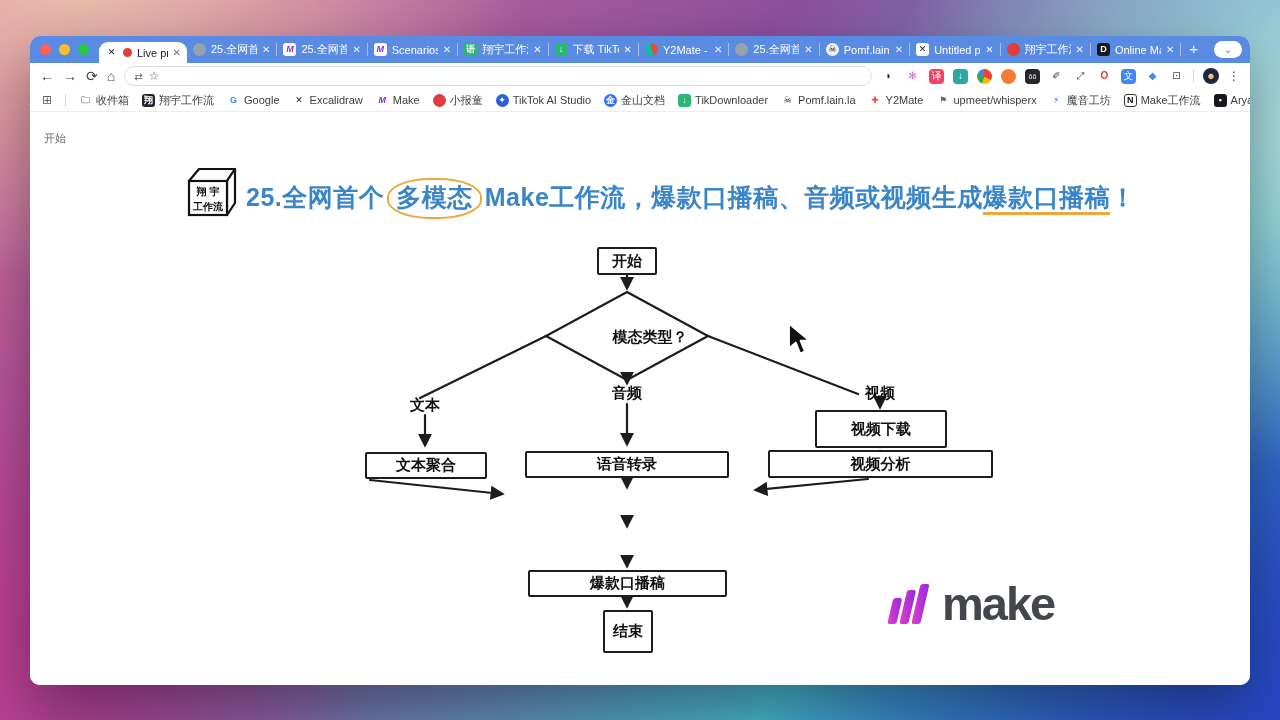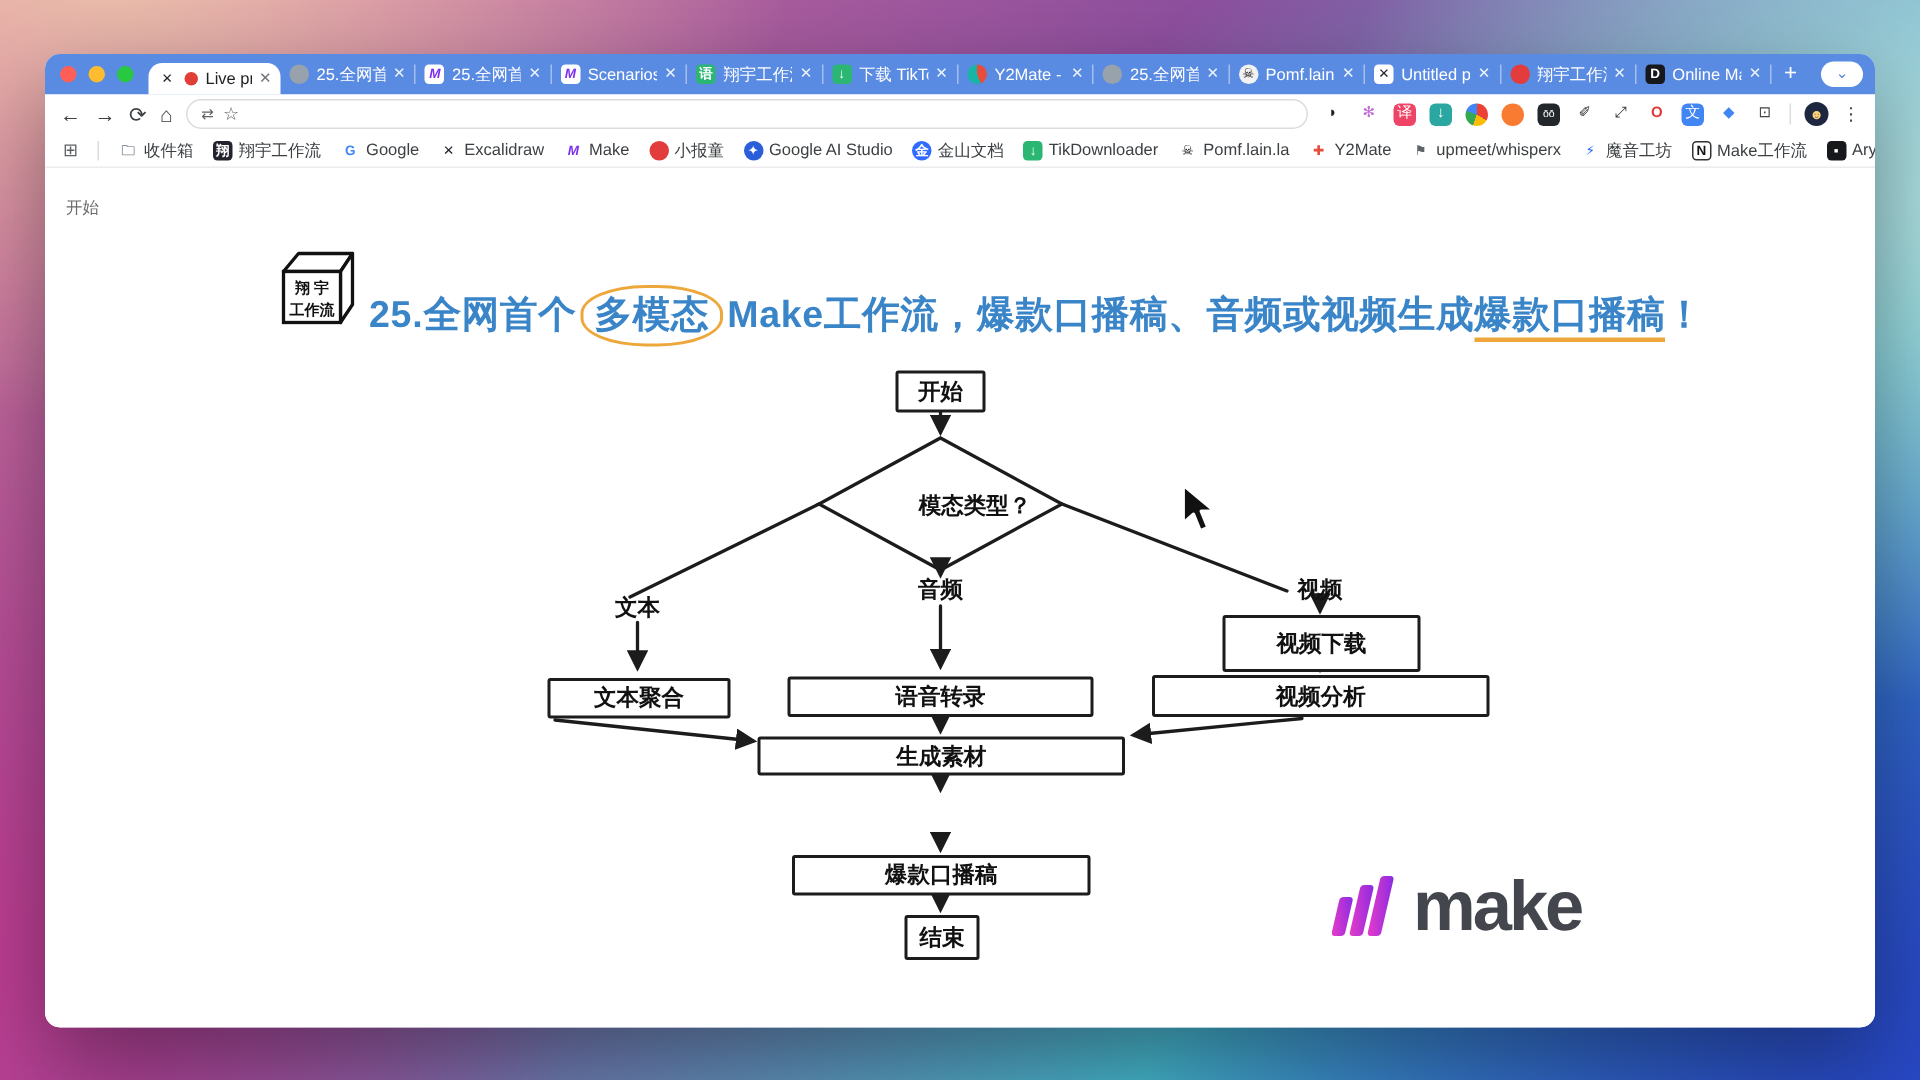--- a/index.html
+++ b/index.html
@@ -66,21 +66,21 @@
     justify-content:center; font-size:9px; font-weight:bold; line-height:1; }
   .grid-ic { color:#5f6368; font-size:12px; }
   .bookbar .vsep { width:1px; height:13px; background:#dadce0; flex:0 0 1px; }
 
   
   .canvas { position:relative; height:574px; background:#fff; border-top:1px solid #ececec; overflow:hidden; }
   .slide-label { position:absolute; left:14px; top:19px; font-size:11px; color:#6b6b6b; }
   .flow-svg { position:absolute; left:0; top:0; }
   .title { position:absolute; left:216px; top:62px; font-size:25px; font-weight:700; color:#3a85c8;
     letter-spacing:.5px; white-space:nowrap; }
-  .circled { border:2.5px solid #eda73b; border-radius:46%; padding:1px 7px 3px; margin:16px 3px; display:inline-block; }
+  .circled { border:2.5px solid #eda73b; border-radius:46%; padding:1px 7px 3px; margin:4px 3px; display:inline-block; }
   .underlined { border-bottom:3.5px solid #eda73b; padding-bottom:1px; }
   .node { position:absolute; border:2.2px solid #1c1c1c; background:#fff; border-radius:2px;
     display:flex; align-items:center; justify-content:center; font-size:15px; font-weight:600;
     color:#111; z-index:2; }
   .flabel { position:absolute; font-size:15px; font-weight:600; color:#111; text-align:center; z-index:2; }
   .dtext { position:absolute; font-size:15px; font-weight:600; color:#111; text-align:center; z-index:2; }
   .makelogo { position:absolute; left:858px; top:470px; display:flex; align-items:flex-end; gap:8px; }
   .maketext { font-size:47px; font-weight:800; color:#43464c; letter-spacing:-2px; line-height:.82; }
   .cursor { position:absolute; left:757px; top:210px; z-index:5; }
 </style>
@@ -222,21 +222,21 @@
     <span class="bm">
         <span class="bmi" style="color:#7b2ff0;font-style:italic">M</span>
         <span>Make</span>
       </span>
     <span class="bm">
         <span class="bmi" style="background:#e23c3c;border-radius:50%"></span>
         <span>小报童</span>
       </span>
     <span class="bm">
         <span class="bmi" style="background:#2b5fd9;color:#fff;border-radius:50%">✦</span>
-        <span>Google AI Studio</span>
+        <span>TikTok AI Studio</span>
       </span>
     <span class="bm">
         <span class="bmi" style="background:#2f6bff;color:#fff;border-radius:50%">金</span>
         <span>金山文档</span>
       </span>
     <span class="bm">
         <span class="bmi" style="background:#2bb673;color:#fff">↓</span>
         <span>TikDownloader</span>
       </span>
     <span class="bm">
@@ -306,23 +306,22 @@
 
     <div class="node" style="left:567px;top:135px;width:60px;height:28px">开始</div>
     <div class="dtext" style="left:560px;top:216px;width:120px">模态类型？</div>
     <div class="flabel" style="left:365px;top:284px;width:60px">文本</div>
     <div class="flabel" style="left:567px;top:272px;width:60px">音频</div>
     <div class="flabel" style="left:820px;top:272px;width:60px">视频</div>
     <div class="node" style="left:785px;top:298px;width:132px;height:38px">视频下载</div>
     <div class="node" style="left:335px;top:340px;width:122px;height:27px">文本聚合</div>
     <div class="node" style="left:495px;top:339px;width:204px;height:27px">语音转录</div>
     <div class="node" style="left:738px;top:338px;width:225px;height:28px">视频分析</div>
-    <div class="node" style="left:475px;top:379px;width:245px;height:26px">生成素材</div>
     <div class="node" style="left:498px;top:458px;width:199px;height:27px">爆款口播稿</div>
-    <div class="node" style="left:573px;top:498px;width:50px;height:30px">结束</div>
+    <div class="node" style="left:573px;top:498px;width:50px;height:43px">结束</div>
 
     <div class="makelogo">
       <svg width="46" height="42" viewBox="0 0 46 42">
         <defs>
           <linearGradient id="mg" x1="0" y1="1" x2="1" y2="0">
             <stop offset="0" stop-color="#e83cc8"></stop>
               <stop offset="1" stop-color="#8a2be2"></stop>
           </linearGradient>
         </defs>
         <g transform="skewX(-13)" fill="url(#mg)">

